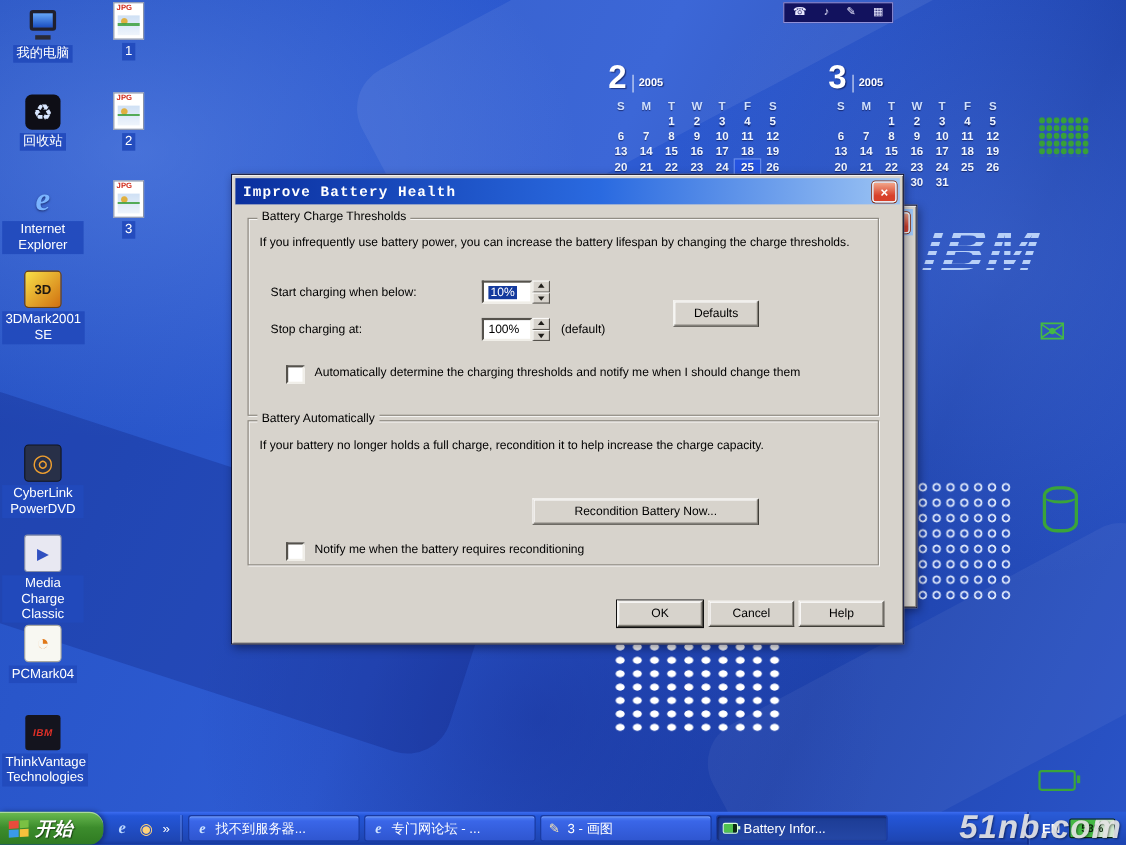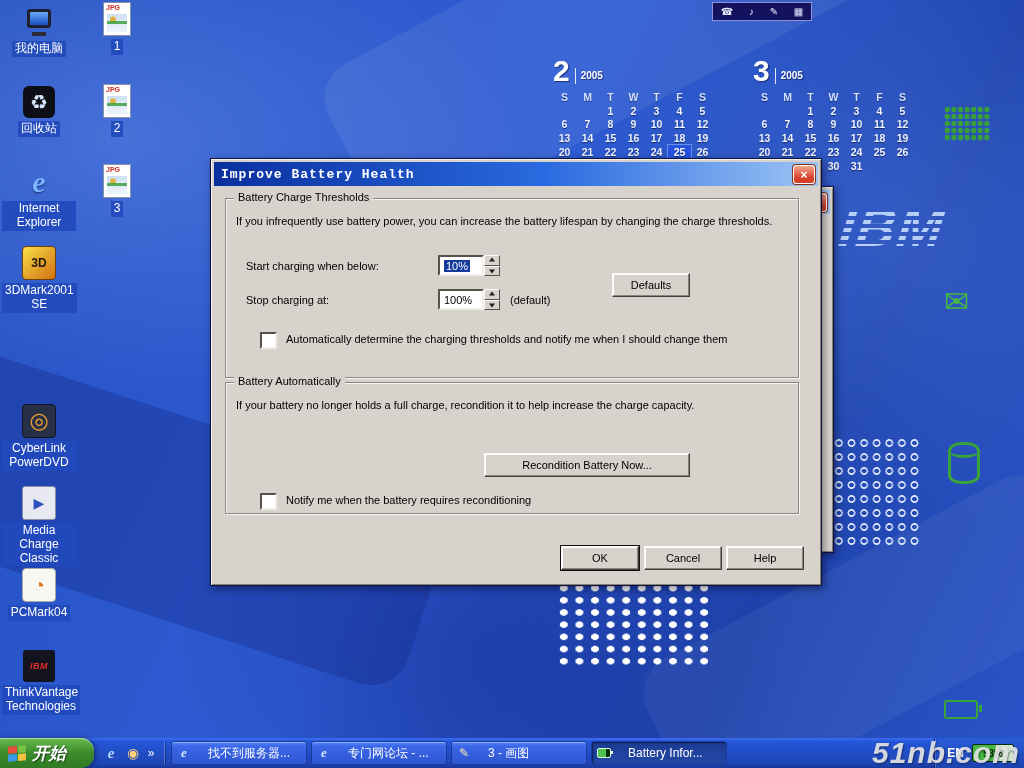--- a/index.html
+++ b/index.html
@@ -114,21 +114,21 @@
   #taskbar{position:absolute;left:0;bottom:0;width:1024px;height:30px;z-index:10;background:linear-gradient(#3d6df2,#2456d8 12%,#1e46b4 85%,#16379a);display:flex;align-items:center;}
   #start-btn{height:30px;width:94px;flex:0 0 auto;border-radius:0 13px 13px 0;background:linear-gradient(#6cbc52,#3c8c2c 48%,#2f7a22);color:#fff;font:italic 700 17px "Liberation Sans",sans-serif;display:flex;align-items:center;gap:6px;padding-left:8px;box-sizing:border-box;box-shadow:inset 0 1px 0 rgba(255,255,255,.45),2px 0 5px rgba(0,0,20,.4);text-shadow:1px 1px 1px rgba(0,0,0,.5);}
   .flag{width:18px;height:15px;display:grid;grid-template-columns:1fr 1fr;grid-template-rows:1fr 1fr;gap:1px;transform:skewY(-4deg);}
   .flag i{display:block;} .flag .f1{background:#e84c3c;} .flag .f2{background:#7ac143;} .flag .f3{background:#3a9ae8;} .flag .f4{background:#f5c13c;}
   #quicklaunch{display:flex;align-items:center;gap:4px;padding:0 8px;border-right:1px solid rgba(255,255,255,.25);box-shadow:1px 0 0 rgba(0,0,40,.35);height:24px;}
   .ql{width:18px;height:18px;display:flex;align-items:center;justify-content:center;color:#e8f0ff;font-size:13px;}
   .ql.ie-icon{font:italic 700 15px "Liberation Serif",serif;color:#bcd8ff;}
   .ql.media-player-icon{color:#ffd27a;font-size:14px;}
   .ql.chevron-icon{font-size:12px;color:#fff;width:10px;}
   #tasks{display:flex;gap:4px;padding-left:6px;}
-  .task{width:136px;height:24px;border-radius:3px;border:1px solid #1a3aa0;background:linear-gradient(#5486fa,#3a66e8 20%,#2f56d0);color:#fff;font:12px "Liberation Sans",sans-serif;display:flex;align-items:center;gap:17px;padding:0 5px;box-sizing:border-box;box-shadow:inset 0 1px 0 rgba(255,255,255,.35);white-space:nowrap;overflow:hidden;}
+  .task{width:156px;height:24px;border-radius:3px;border:1px solid #1a3aa0;background:linear-gradient(#5486fa,#3a66e8 20%,#2f56d0);color:#fff;font:12px "Liberation Sans",sans-serif;display:flex;align-items:center;gap:5px;padding:0 5px;box-sizing:border-box;box-shadow:inset 0 1px 0 rgba(255,255,255,.35);white-space:nowrap;overflow:hidden;}
   .task.active{background:linear-gradient(#1c3c94,#2547a6);box-shadow:inset 1px 1px 2px rgba(0,0,30,.6);text-align:right;}
   .ticon{width:14px;height:14px;flex:0 0 auto;display:flex;align-items:center;justify-content:center;}
   .t-ie::before{content:"e";font:italic 700 13px "Liberation Serif",serif;color:#cfe4ff;}
   .t-paint::before{content:"✎";font-size:12px;color:#ffe9b0;}
   .t-battery{border:1px solid #d8ffd8;border-radius:2px;width:12px;height:8px;background:linear-gradient(90deg,#4fc24f 70%,#0a2a10 70%);position:relative;}
   .t-battery::after{content:"";position:absolute;right:-3px;top:2px;width:2px;height:3px;background:#d8ffd8;}
   #tray{margin-left:auto;height:30px;display:flex;align-items:center;gap:8px;padding:0 10px 0 12px;background:linear-gradient(#2a5cd8,#1c44b0);border-left:1px solid rgba(0,0,60,.5);box-shadow:inset 1px 0 0 rgba(255,255,255,.2);}
   #tray-lang{color:#fff;font:700 12px "Liberation Sans",sans-serif;}
   #tray-batt{width:40px;height:16px;border:1px solid #0c2a0c;border-radius:2px;background:linear-gradient(90deg,#44b844 58%,#cfe8cf 58%);color:#08260a;font:700 10px "Liberation Sans",sans-serif;display:flex;align-items:center;justify-content:center;text-align:right;}
   #watermark{position:absolute;right:4px;bottom:-2px;z-index:12;font:italic 800 30px "Liberation Sans",sans-serif;color:#e2e2e2;opacity:.93;text-shadow:1px 1px 2px rgba(0,0,0,.45);letter-spacing:1px;}

